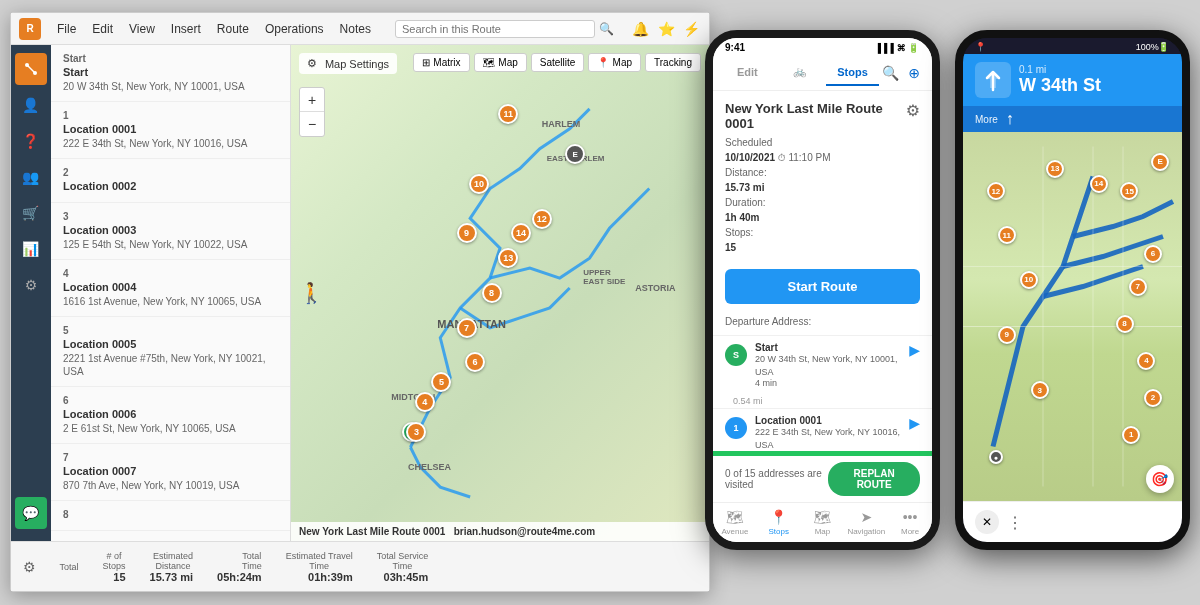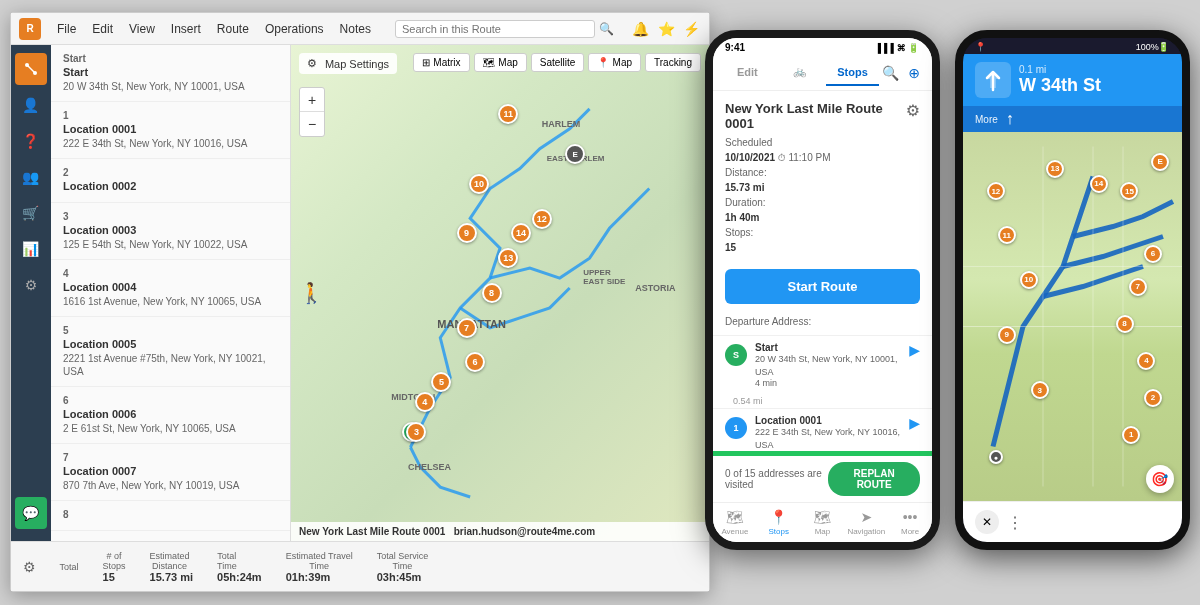--- a/index.html
+++ b/index.html
@@ -248,21 +248,21 @@
       border-top: 1px solid #ddd;
       display: flex;
       align-items: center;
       padding: 0 12px;
       gap: 24px;
       flex-shrink: 0;
     }
     .bottom-bar-section {
       display: flex;
       flex-direction: column;
-      align-items: flex-start;
+      align-items: flex-end;
     }
     .bottom-bar-label {
       font-size: 9px;
       color: #666;
       text-align: center;
     }
     .bottom-bar-value {
       font-size: 11px;
       font-weight: 600;
       color: #333;

